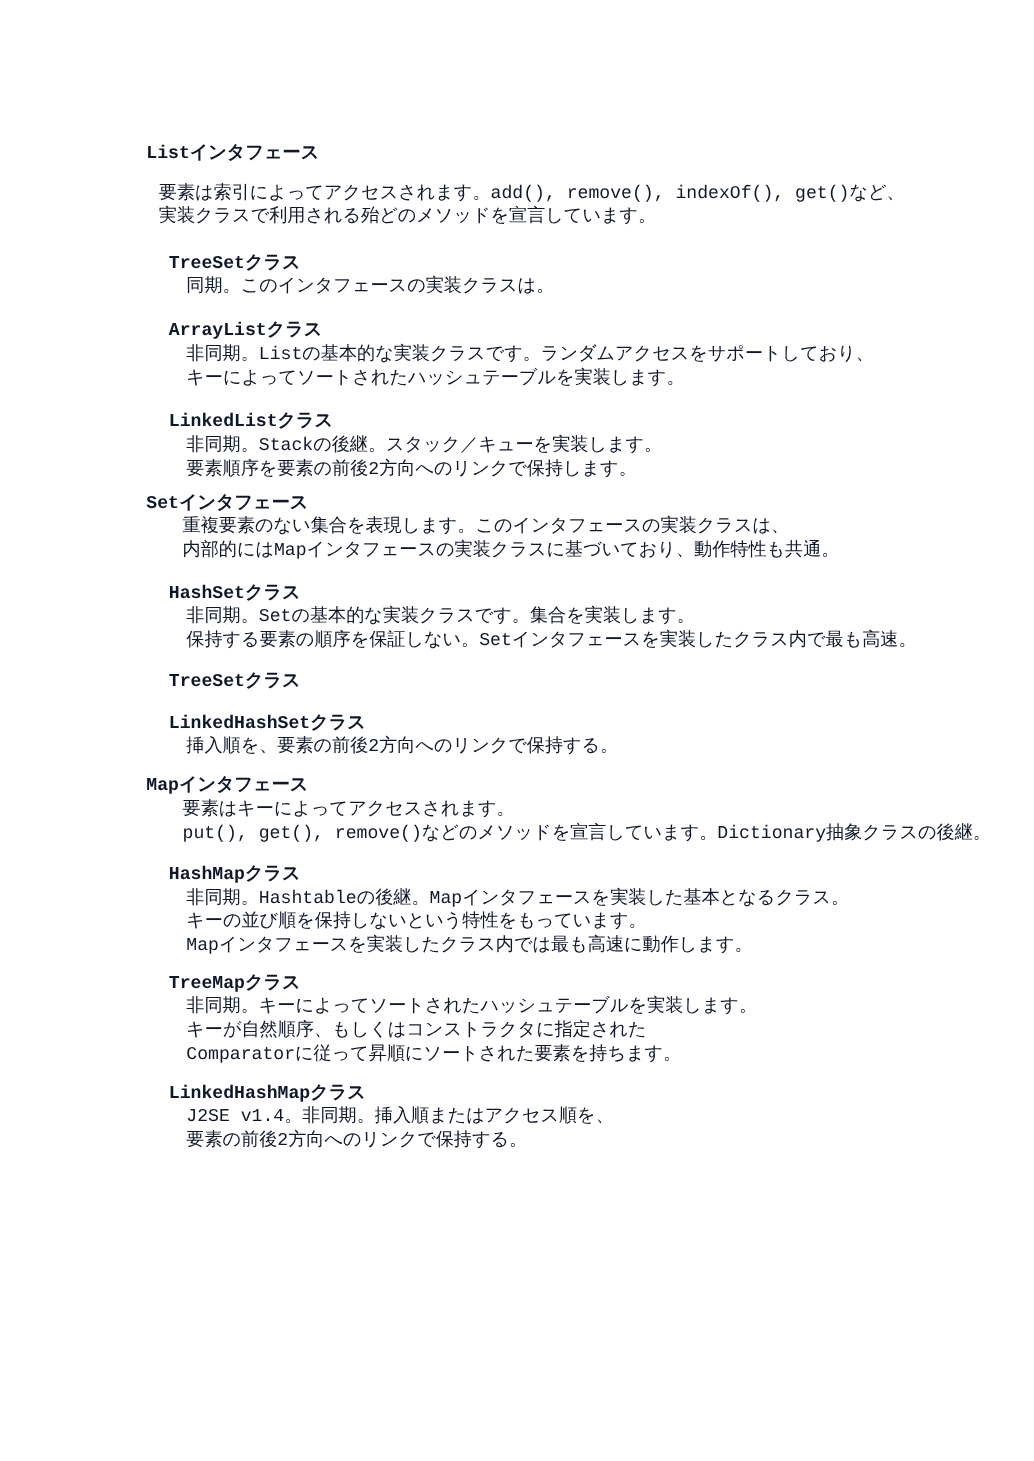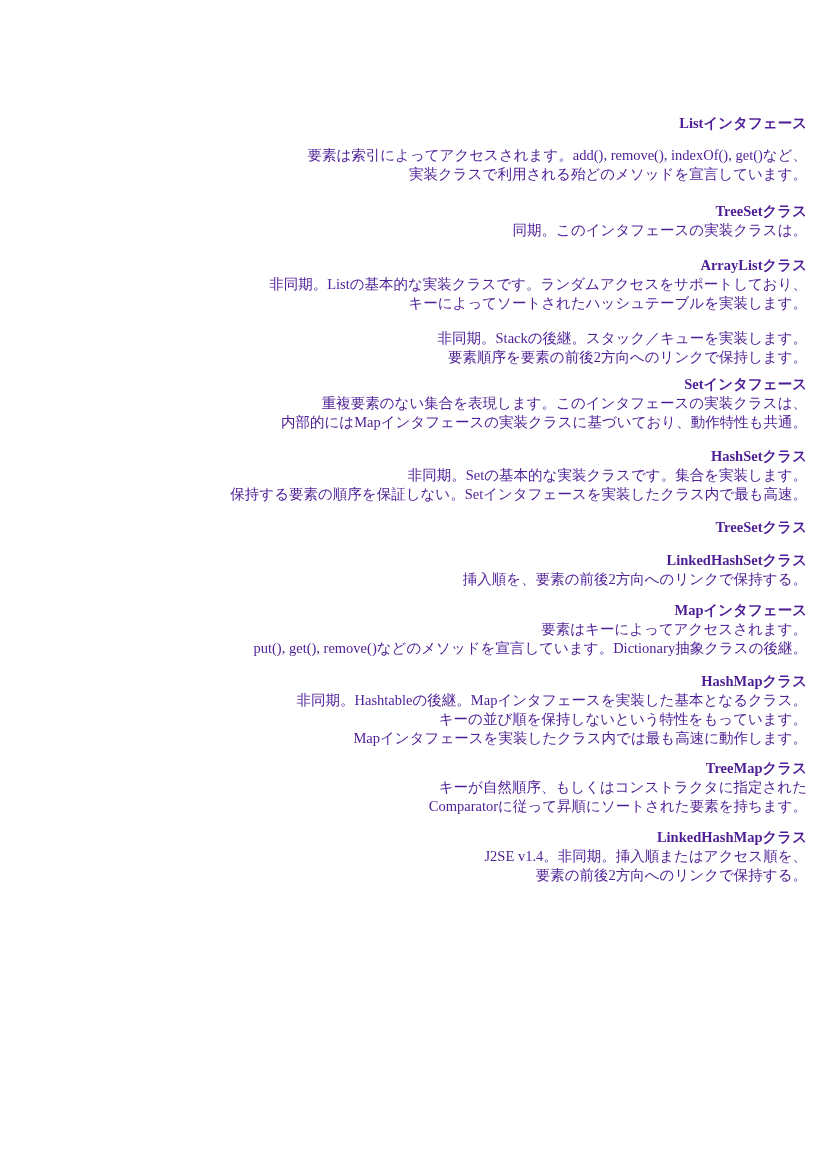--- a/index.html
+++ b/index.html
@@ -6,26 +6,25 @@
   html, body {
     width: 827px;
     height: 1169px;
     background: #ffffff;
   }
   .page {
     position: relative;
     width: 827px;
     height: 1169px;
     background: #ffffff;
-    color: #4c1d95;
-    font-family: Liberation Serif, serif;
+    color: #0f172a;
+    font-family: Liberation Mono, monospace;
     font-size: 14.5px;
     line-height: 19px;
     overflow: hidden;
-    text-align: right;
   }
   .content {
     position: absolute;
     left: 117px;
     top: 114px;
     width: 690px;
   }
   .line { display: block; white-space: nowrap; }
   .h1 { font-weight: bold; }
   .h2 { font-weight: bold; margin-left: 18px; }
@@ -63,20 +62,21 @@
 
       <div class="mt16">
         <div class="h2 line">ArrayListクラス</div>
         <div class="desc">
           <span class="line">非同期。Listの基本的な実装クラスです。ランダムアクセスをサポートしており、</span>
           <span class="line">キーによってソートされたハッシュテーブルを実装します。</span>
         </div>
       </div>
 
       <div class="mt16">
+        <div class="h2 line">LinkedListクラス</div>
         <div class="desc">
           <span class="line">非同期。Stackの後継。スタック／キューを実装します。</span>
           <span class="line">要素順序を要素の前後2方向へのリンクで保持します。</span>
         </div>
       </div>
     </section>
 
     <section>
       <div class="h1 line mt8">Setインタフェース</div>
       <div class="intro-b">
@@ -116,20 +116,21 @@
         <div class="desc">
           <span class="line">非同期。Hashtableの後継。Mapインタフェースを実装した基本となるクラス。</span>
           <span class="line">キーの並び順を保持しないという特性をもっています。</span>
           <span class="line">Mapインタフェースを実装したクラス内では最も高速に動作します。</span>
         </div>
       </div>
 
       <div class="mt11">
         <div class="h2 line">TreeMapクラス</div>
         <div class="desc">
+          <span class="line">非同期。キーによってソートされたハッシュテーブルを実装します。</span>
           <span class="line">キーが自然順序、もしくはコンストラクタに指定された</span>
           <span class="line">Comparatorに従って昇順にソートされた要素を持ちます。</span>
         </div>
       </div>
 
       <div class="mt12">
         <div class="h2 line">LinkedHashMapクラス</div>
         <div class="desc">
           <span class="line">J2SE v1.4。非同期。挿入順またはアクセス順を、</span>
           <span class="line">要素の前後2方向へのリンクで保持する。</span>

